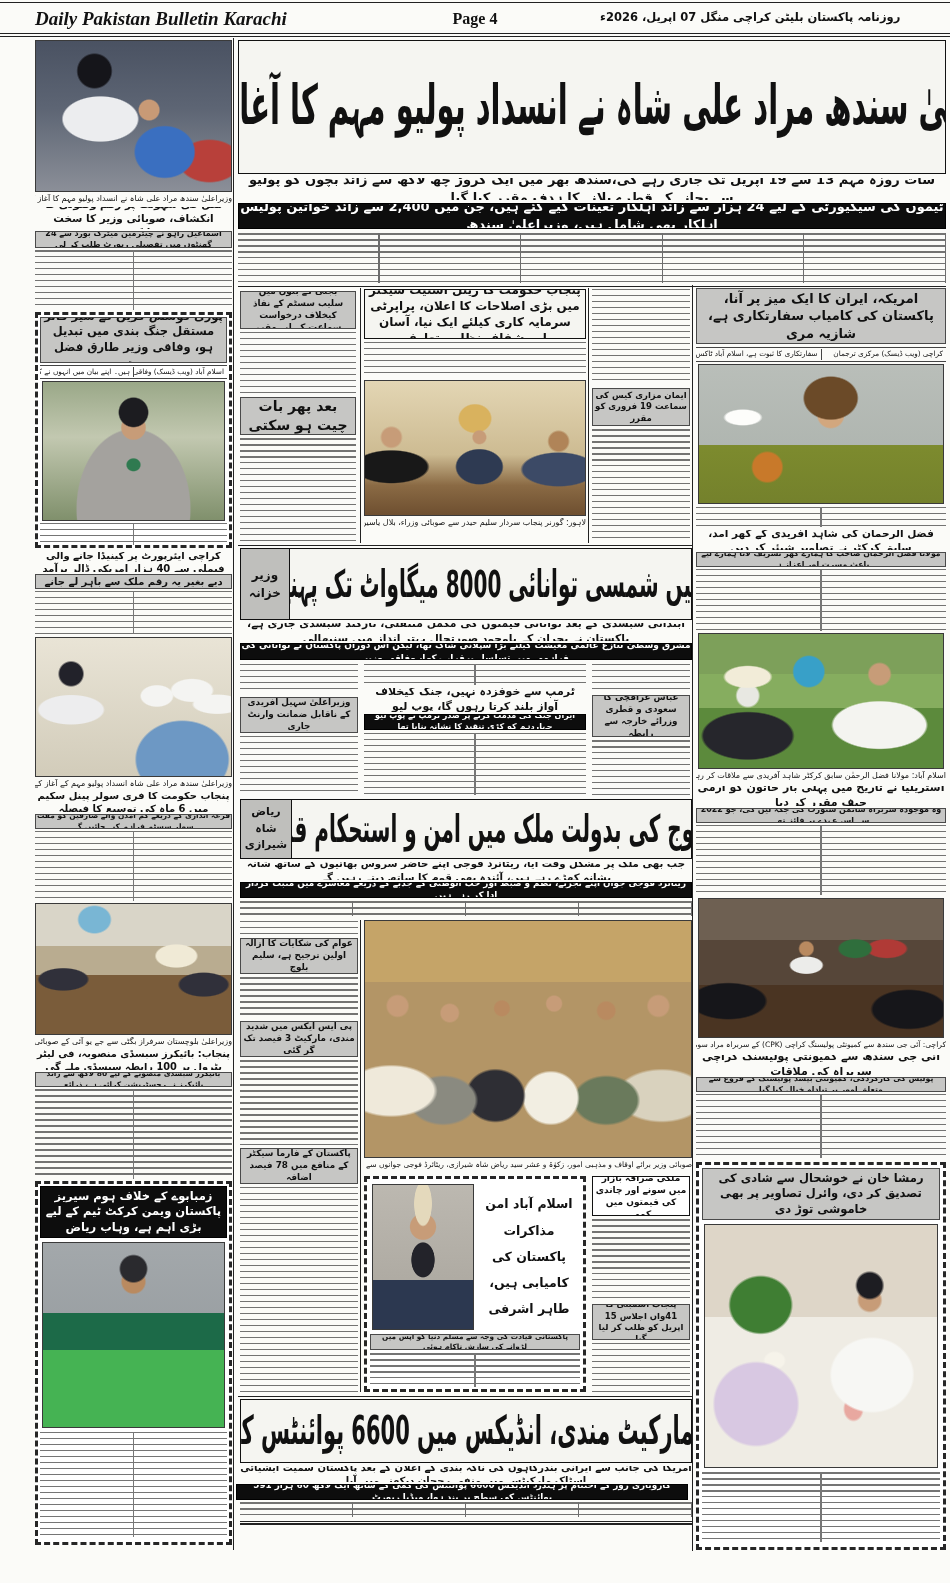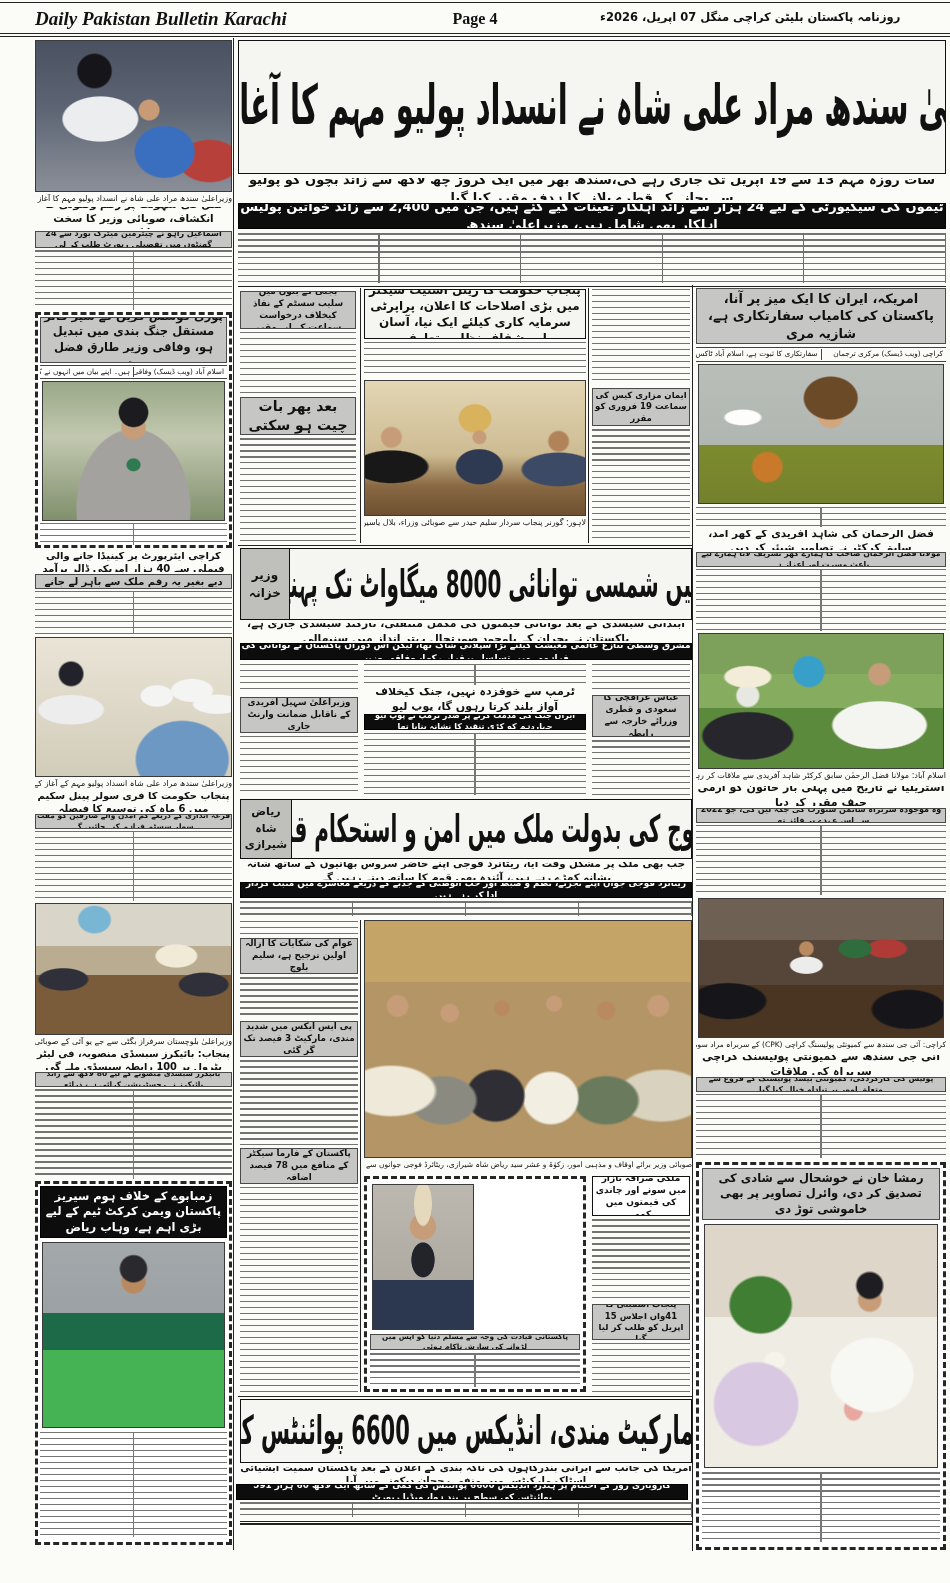--- a/index.html
+++ b/index.html
@@ -241,20 +241,21 @@
   <div class="a hl band-g" style="left:240px;top:1021px;width:118px;height:36px;font-size:8.8px;padding:0 2px">پی ایس ایکس میں شدید مندی، مارکیٹ 3 فیصد تک گر گئی</div>
   <div class="a sim" style="left:240px;top:1060px;width:118px;height:85px"></div>
   <div class="a hl band-g" style="left:240px;top:1148px;width:118px;height:36px;font-size:8.8px;padding:0 2px">پاکستان کے فارما سیکٹر کے منافع میں 78 فیصد اضافہ</div>
   <div class="a sim" style="left:240px;top:1187px;width:118px;height:205px"></div>
 
   <div class="a ph ph-group" style="left:364px;top:920px;width:328px;height:238px"></div>
   <div class="a cap" style="left:364px;top:1160px;width:328px;height:12px;font-size:7.5px">صوبائی وزیر برائے اوقاف و مذہبی امور، زکوٰۃ و عشر سید ریاض شاہ شیرازی، ریٹائرڈ فوجی جوانوں سے ملاقات کے موقع پر گفتگو کر رہے ہیں</div>
 
   <div class="a dash" style="left:364px;top:1176px;width:222px;height:216px"></div>
   <div class="a ph ph-ashrafi" style="left:372px;top:1184px;width:102px;height:146px"></div>
+  <div class="a hl" style="left:478px;top:1184px;width:102px;height:146px;font-size:12.5px;line-height:2.1;padding:0 2px">اسلام آباد امن مذاکرات پاکستان کی کامیابی ہیں، طاہر اشرفی</div>
   <div class="a hl band-g" style="left:370px;top:1334px;width:210px;height:16px;font-size:7.3px">پاکستانی قیادت کی وجہ سے مسلم دنیا کو آپس میں لڑوانے کی سازش ناکام ہوئی</div>
   <div class="a sim c2" style="left:370px;top:1353px;width:210px;height:34px"></div>
 
   <div class="a hl box" style="left:592px;top:1176px;width:98px;height:40px;font-size:9px;padding:0 2px;background:#fff">ملکی صرافہ بازار میں سونے اور چاندی کی قیمتوں میں کمی</div>
   <div class="a sim" style="left:592px;top:1219px;width:98px;height:82px"></div>
   <div class="a hl band-g" style="left:592px;top:1304px;width:98px;height:36px;font-size:8.5px;padding:0 2px">پنجاب اسمبلی کا 41واں اجلاس 15 اپریل کو طلب کر لیا گیا</div>
   <div class="a sim" style="left:592px;top:1343px;width:98px;height:49px"></div>
 
   <div class="a hr1" style="left:238px;top:1396px;width:454px;height:0"></div>
   <div class="a box hl" style="left:240px;top:1399px;width:452px;height:64px">

